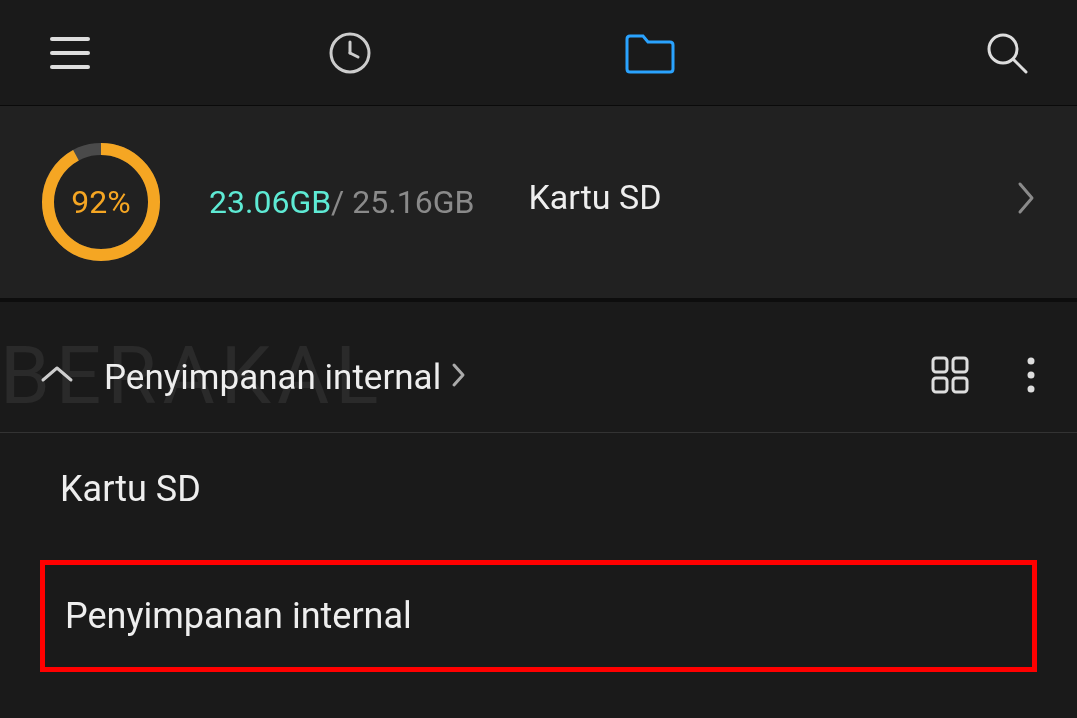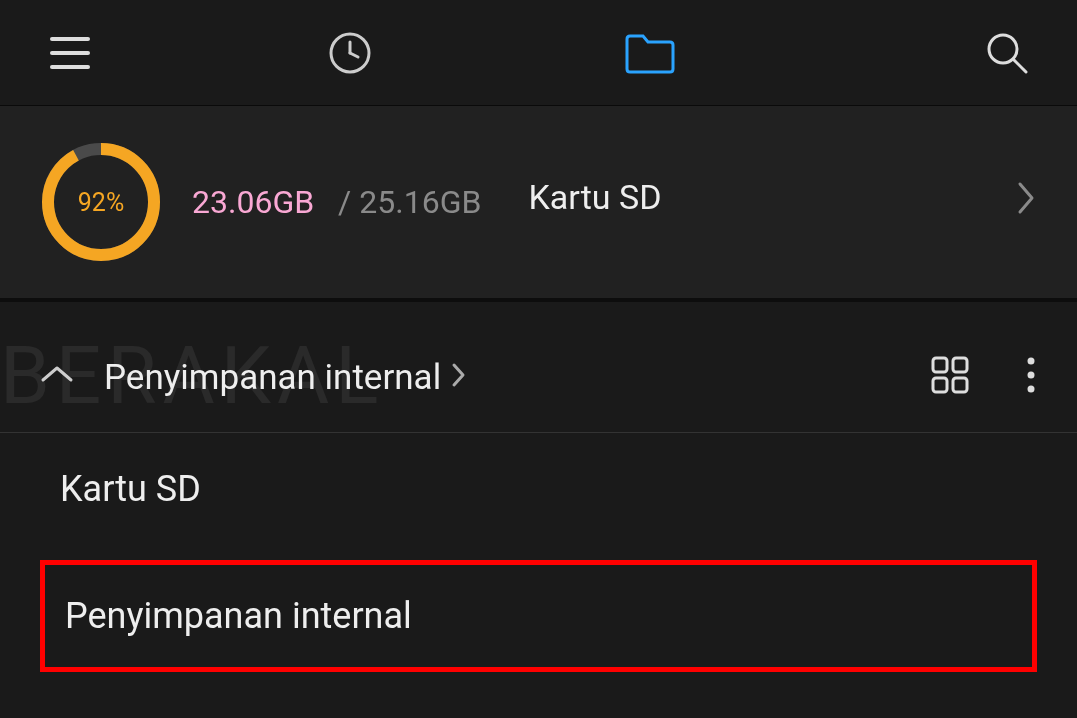--- a/index.html
+++ b/index.html
@@ -55,39 +55,39 @@
   }
   .ring-wrap svg {
     transform: rotate(-90deg);
   }
   .ring-label {
     position: absolute;
     top: 0; left: 0; right: 0; bottom: 0;
     display: flex;
     align-items: center;
     justify-content: center;
-    font-size: 25px;
+    font-size: 32px;
     color: #f5a623;
     font-weight: 400;
     text-align: center;
   }
   .storage-text .title {
     font-size: 34px;
     color: #eee;
     margin-bottom: 10px;
   }
   .storage-text .usage {
     font-size: 32px;
   }
   .storage-text .used {
-    color: #f9a8d4;
+    color: #5eead4;
+    margin-left: 17px;
   }
   .storage-text .total {
     color: #8a8a8a;
-    margin-left: 24px;
   }
   .chev-right {
     color: #8a8a8a;
     font-size: 36px;
     padding-right: 0px;
   }
 
   
   .watermark {
     position: absolute;

